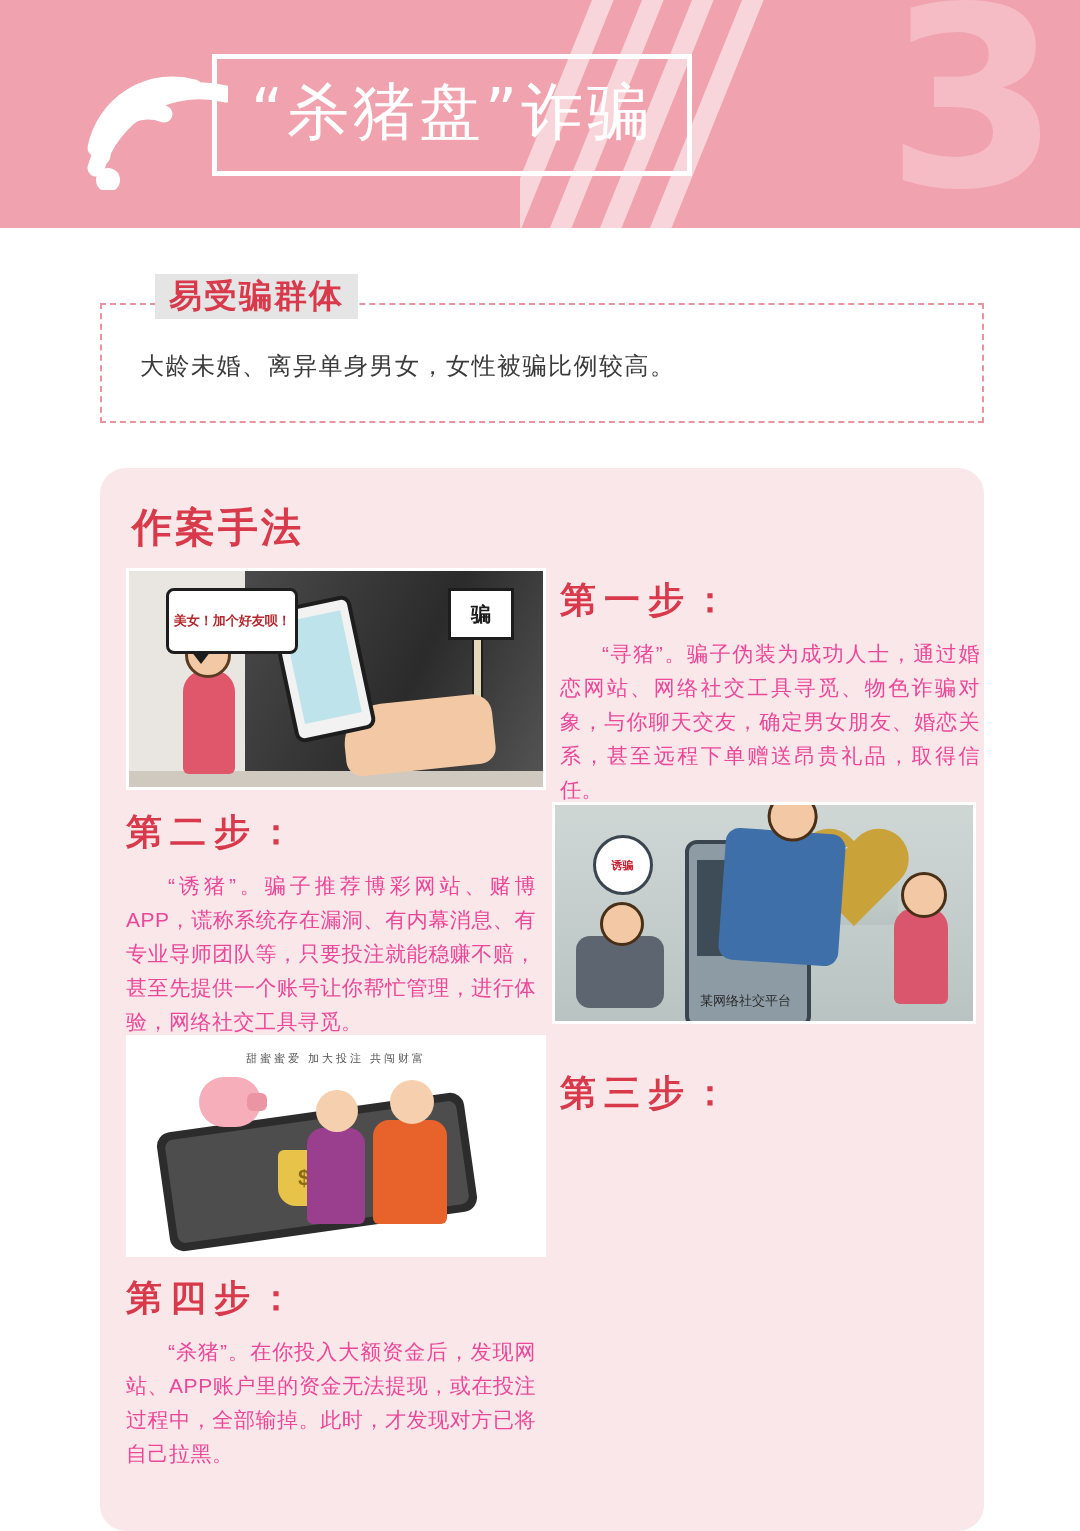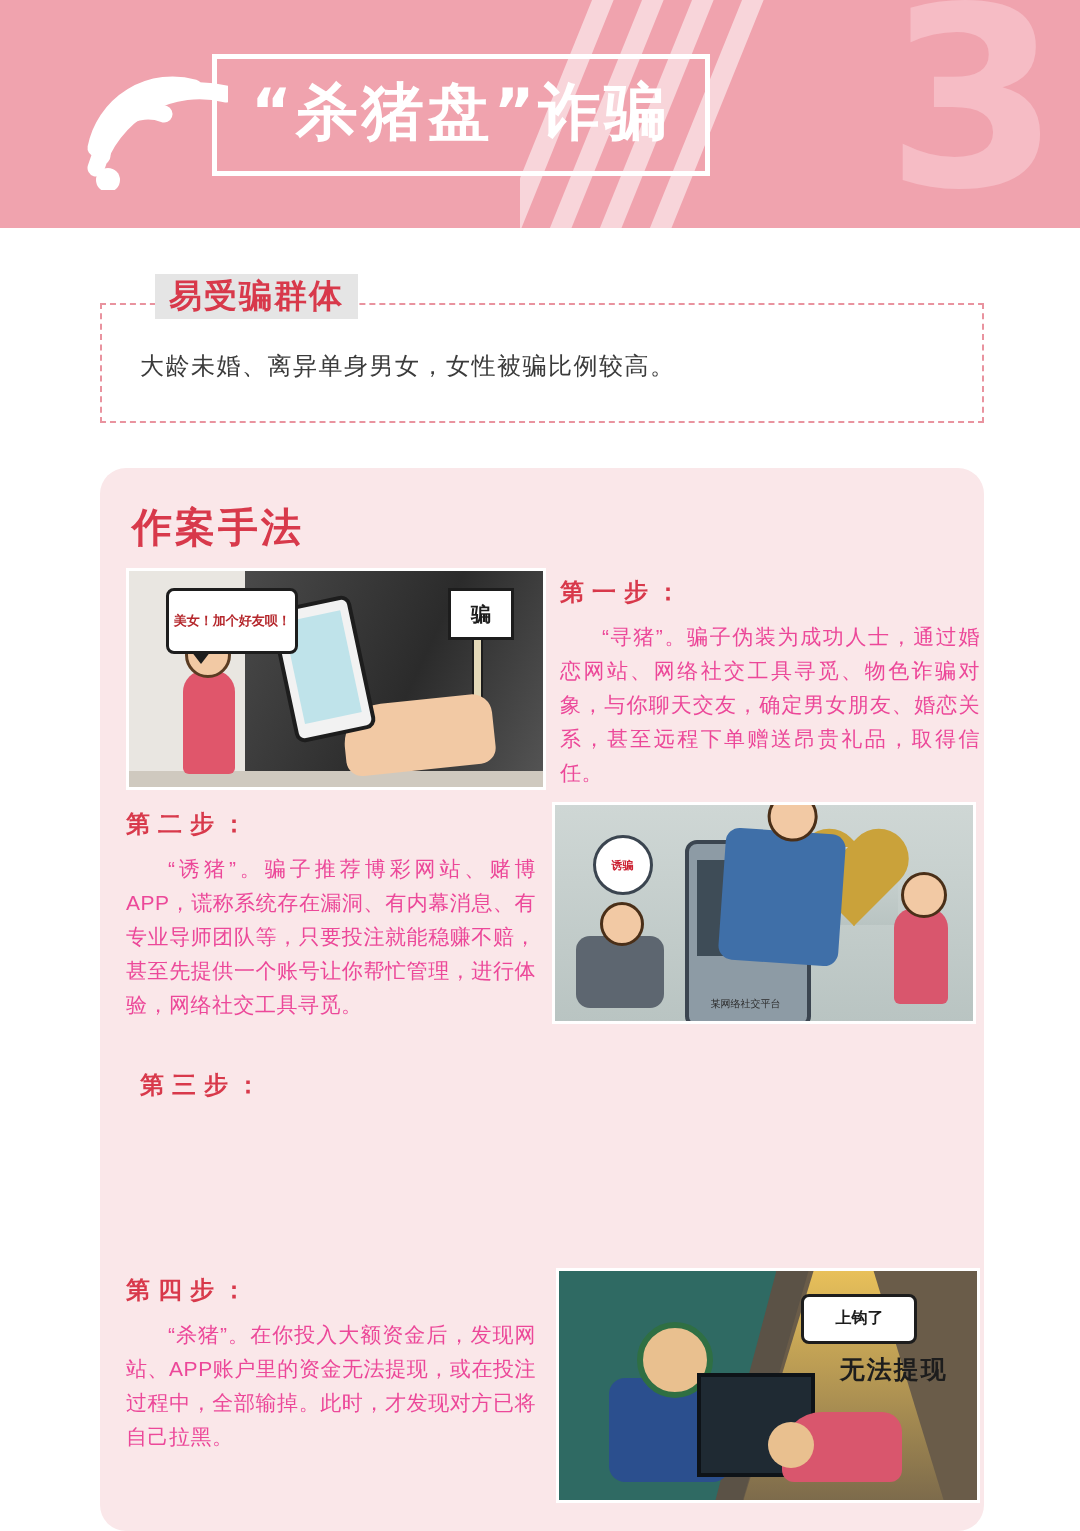--- a/index.html
+++ b/index.html
@@ -71,21 +71,21 @@
     border: 5px solid #ffffff;
     padding: 10px 34px 16px 34px;
     box-sizing: border-box;
     height: 122px;
     display: flex;
     align-items: center;
   }
   .title-box .title-text {
     color: #ffffff;
     font-size: 62px;
-    font-weight: bold;
+    font-weight: normal;
     letter-spacing: 4px;
     line-height: 1;
     white-space: nowrap;
     font-family: "DejaVu Sans", "Liberation Sans", sans-serif;
   }
 
   
   .victims-box {
     position: absolute;
     left: 100px;
@@ -151,21 +151,21 @@
     overflow: hidden;
     position: relative;
     background: #ddd;
   }
   .step-text-col {
     width: 416px;
     box-sizing: border-box;
   }
   .step-head {
     color: #d8394b;
-    font-size: 24px;
+    font-size: 36px;
     font-weight: bold;
     letter-spacing: 8px;
     font-family: Liberation Mono, monospace;
   }
   .step-body {
     color: #ec4899;
     font-size: 21px;
     line-height: 1.62;
     letter-spacing: .5px;
     text-align: justify;
@@ -228,21 +228,21 @@
   .ill2 .heart i{position:absolute;inset:16px;background:linear-gradient(180deg,#cfd7d5,#b9c4c2);}
   .ill2 .phone2{position:absolute;left:31%;top:16%;width:118px;height:180px;background:#8d9ba5;border:4px solid #3b4550;border-radius:12px;}
   .ill2 .phone2 i{position:absolute;left:8px;top:16px;right:8px;height:96px;background:#3e4c57;}
   .ill2 .suitman{position:absolute;left:40%;top:12%;width:120px;height:132px;background:#3f6fa8;border-radius:14px;transform:rotate(4deg);}
   .ill2 .suitman b{position:absolute;left:40px;top:-40px;width:44px;height:44px;border-radius:50%;background:#f2c9a4;border:3px solid #4a2f18;}
   .ill2 .lady{position:absolute;right:6%;bottom:8%;width:54px;height:96px;background:#d9566d;border-radius:20px 20px 6px 6px;}
   .ill2 .lady b{position:absolute;left:7px;top:-36px;width:40px;height:40px;border-radius:50%;background:#f2c9a4;border:3px solid #4a2f18;}
   .ill2 .sneak{position:absolute;left:5%;bottom:6%;width:88px;height:72px;background:#5d6670;border-radius:14px;}
   .ill2 .sneak b{position:absolute;left:24px;top:-34px;width:38px;height:38px;border-radius:50%;background:#f2c9a4;border:3px solid #4a2f18;}
   .ill2 .tbubble{position:absolute;left:9%;top:14%;width:54px;height:54px;border-radius:50%;background:#fff;border:3px solid #3b4550;color:#c23;font-size:11px;font-weight:bold;display:flex;align-items:center;justify-content:center;text-align:center;line-height:1.1;}
-  .ill2 .capt{position:absolute;left:30%;bottom:5%;width:130px;text-align:center;font-size:10px;color:#2b2b2b;line-height:1.3;}
+  .ill2 .capt{position:absolute;left:30%;bottom:5%;width:130px;text-align:center;font-size:13px;color:#2b2b2b;line-height:1.3;}
 
   
   .ill3 { background:#ffffff; }
   .ill3 .bigphone{position:absolute;left:8%;bottom:10%;width:310px;height:120px;background:#2c2c2c;border-radius:14px;transform:rotate(-8deg);}
   .ill3 .bigphone i{position:absolute;inset:8px;background:#4d4d4d;border-radius:8px;}
   .ill3 .pig{position:absolute;left:17%;top:18%;width:62px;height:50px;background:#f5aeba;border-radius:28px;}
   .ill3 .pig b{position:absolute;right:-6px;top:16px;width:20px;height:18px;background:#eb94a4;border-radius:6px;}
   .ill3 .girl{position:absolute;left:43%;bottom:14%;width:58px;height:96px;background:#9a3f8e;border-radius:16px 16px 6px 6px;}
   .ill3 .girl b{position:absolute;left:9px;top:-38px;width:42px;height:42px;border-radius:50%;background:#f5cfae;}
   .ill3 .boy{position:absolute;left:59%;bottom:14%;width:74px;height:104px;background:#e8622b;border-radius:16px 16px 6px 6px;}
@@ -339,39 +339,41 @@
       <div class="sneak">
           <b></b>
         </div>
       <div class="tbubble">诱骗</div>
       <div class="capt">某网络社交平台</div>
     </div>
   </div>
 </div>
 
 <div class="step-row" id="step3">
+  <div class="step-img">
+    <div class="ill ill3">
+      <div class="cap">甜蜜蜜爱  加大投注  共闯财富</div>
+      <div class="bigphone">
+          <i></i>
+        </div>
+      <div class="pig">
+          <b></b>
+        </div>
+      <div class="bag">$</div>
+      <div class="girl">
+          <b></b>
+        </div>
+      <div class="boy">
+          <b></b>
+        </div>
+    </div>
+  </div>
   <div class="step-text-col">
     <div class="step-head">第三步：</div>
   </div>
 </div>
 
 <div class="step-row" id="step4">
   <div class="step-text-col">
     <div class="step-head">第四步：</div>
     <div class="step-body">“杀猪”。在你投入大额资金后，发现网站、APP账户里的资金无法提现，或在投注过程中，全部输掉。此时，才发现对方已将自己拉黑。</div>
   </div>
-  <div class="step-img">
-    <div class="ill ill4">
-      <div class="left"></div>
-      <div class="right"></div>
-      <div class="beam"></div>
-      <div class="gamer">
-          <b></b>
-        </div>
-      <div class="monitor"></div>
-      <div class="kneel">
-          <b></b>
-        </div>
-      <div class="hook">上钩了</div>
-      <div class="nowithdraw">无法提现</div>
-    </div>
-  </div>
 </div>
 
 </body></html>

